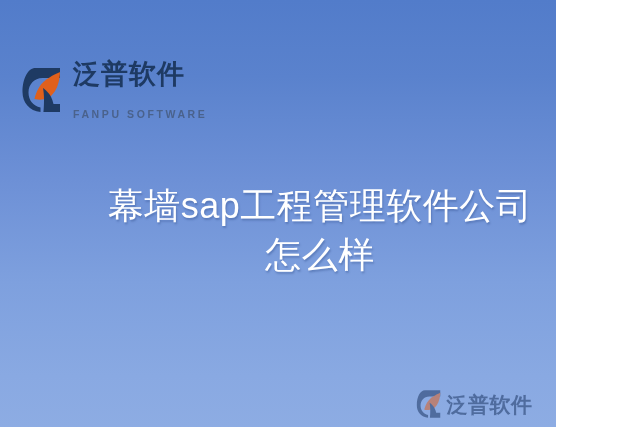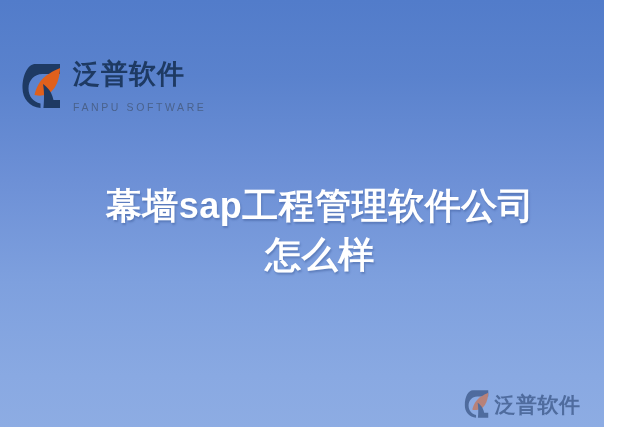--- a/index.html
+++ b/index.html
@@ -6,21 +6,21 @@
     margin: 0;
     padding: 0;
     background: #ffffff;
   }
   body {
     font-family: "Liberation Sans", sans-serif;
   }
 
   .banner {
     position: relative;
-    width: 604px;
+    width: 556px;
     height: 427px;
     overflow: hidden;
     background: linear-gradient(180deg,
                 #527cca 0%,
                 #5a82cd 18%,
                 #6d90d6 42%,
                 #7ea0de 66%,
                 #89a9e2 88%,
                 #8dace3 100%);
   }
@@ -48,38 +48,38 @@
   }
   .brand-cn {
     font-size: 27px;
     font-weight: 700;
     color: #1e3a63;
     letter-spacing: 1px;
     line-height: 1.08;
     white-space: nowrap;
   }
   .brand-en {
-    margin-top: 13px;
+    margin-top: 20px;
     font-size: 10.5px;
-    font-weight: 400;
+    font-weight: 700;
     color: #4a628c;
     letter-spacing: 2.6px;
     white-space: nowrap;
   }
 
   
   .headline {
     position: absolute;
     left: 0;
     top: 182px;
     width: 640px;
     text-align: center;
     color: #ffffff;
     font-size: 36px;
-    font-weight: 700;
+    font-weight: 400;
     line-height: 1.36;
     letter-spacing: 0.5px;
     text-shadow: 1px 2px 2px rgba(40, 70, 130, 0.35);
   }
   .headline-line {
     display: block;
   }
 
   
   .watermark {

